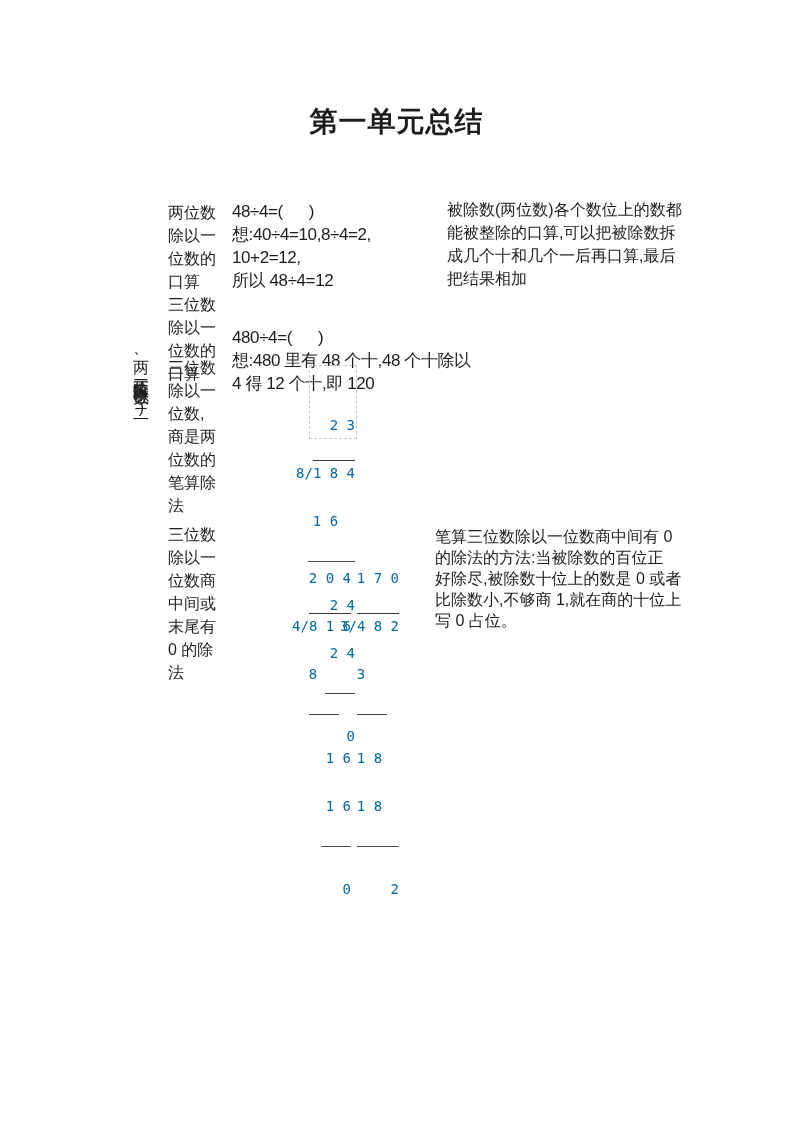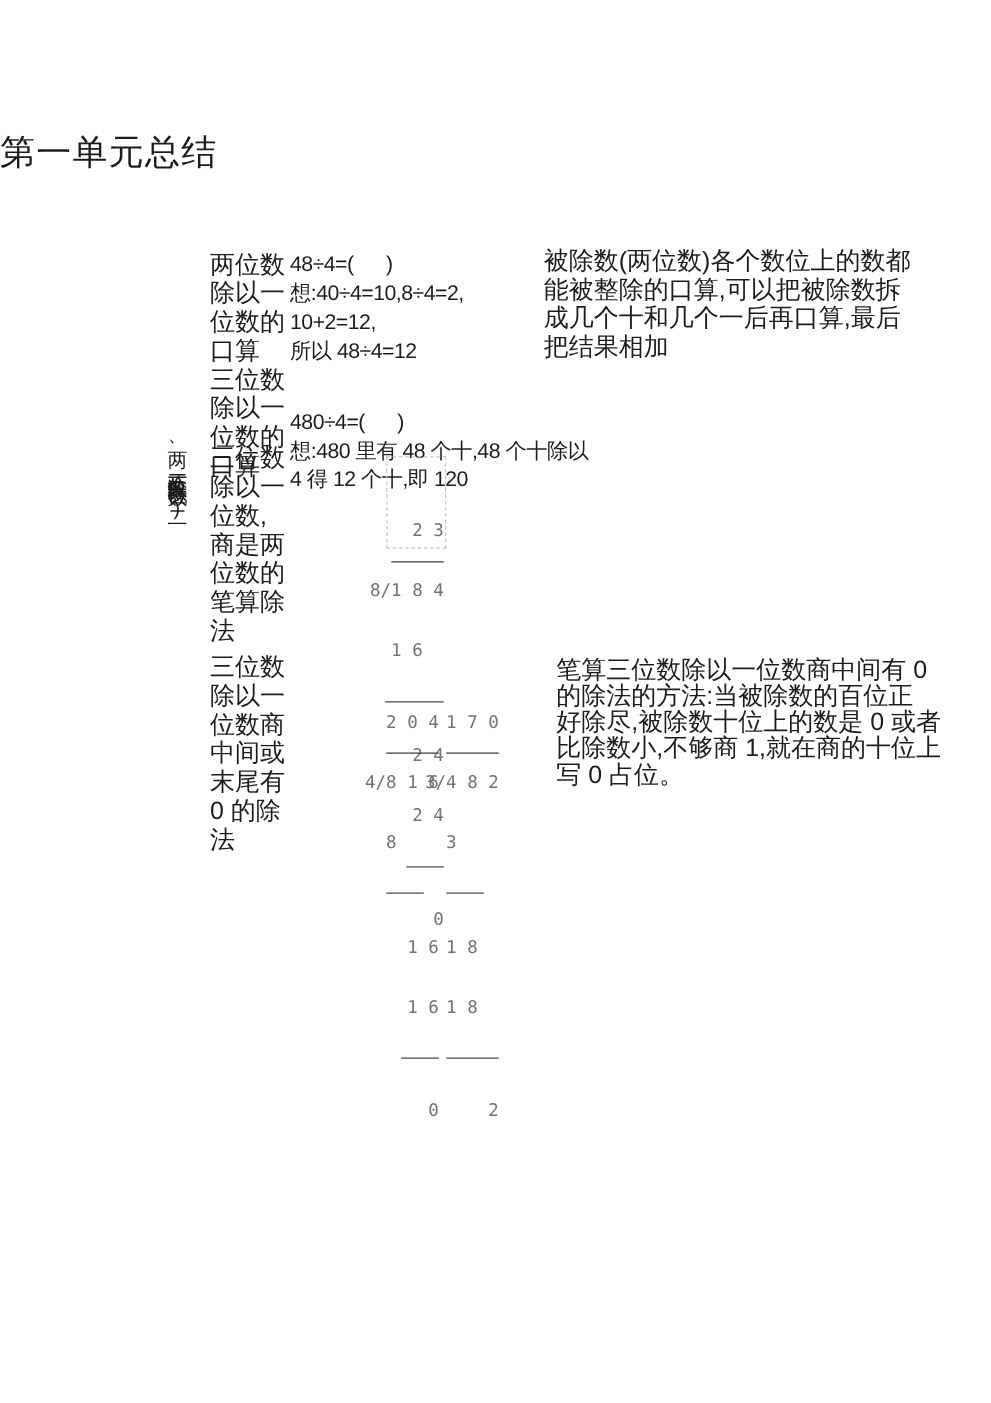--- a/index.html
+++ b/index.html
@@ -6,49 +6,49 @@
   .page{
     position:relative;
     width:793px;height:1122px;
     background:#ffffff;
     font-family:"Liberation Sans","DejaVu Sans",sans-serif;
     color:#1c1c1c;
     overflow:hidden;
   }
   .doc-title{
     position:absolute;top:103px;left:0;width:793px;
-    text-align:left;
+    text-align:center;
     font-family:"Liberation Serif","DejaVu Serif",serif;
-    font-weight:normal;font-size:28px;letter-spacing:1px;
+    font-weight:bold;font-size:28px;letter-spacing:1px;
   }
   .vlabel{
     position:absolute;left:128px;top:348px;
     writing-mode:vertical-rl;text-orientation:upright;
     font-size:16px;line-height:26px;letter-spacing:1.5px;
     white-space:pre;
   }
   .cell{
     position:absolute;
     white-space:pre;
-    font-size:20px;line-height:23px;
+    font-size:16px;line-height:23px;
   }
   .topic{left:168px;width:60px;}
   .example{left:232px;font-size:17px;letter-spacing:-0.4px;}
   .explain{left:435px;}
-  .explain.tight{line-height:21px;margin-left:10px;}
+  .explain.tight{line-height:21px;}
   .para{white-space:pre;}
   .division{
     position:absolute;
     font-family:"DejaVu Sans Mono","Liberation Mono",monospace;
     font-size:14px;line-height:16px;
-    color:#737373;
+    color:#0369a1;
     white-space:pre;
   }
   .dline{white-space:pre;}
-  .dividend{border-top:1.2px solid #3a3a3a;padding-top:15px;}
+  .dividend{border-top:1.2px solid #3a3a3a;padding-top:4px;}
   .rule{border-top:1.5px solid #4a4a4a;height:2.5px;}
   .dotted-box{
     position:absolute;
     border:1px dashed #c2c9cc;
     pointer-events:none;
   }
 </style>
 </head>
 <body>
 
@@ -59,21 +59,21 @@
   <div class="vlabel">两、三位数除以一位数(二)</div>
 
   <div class="cell topic" style="top:201px;">两位数
 除以一
 位数的
 口算</div>
   <div class="cell example" style="top:200px;">48÷4=(      )
 想:40÷4=10,8÷4=2,
 10+2=12,
 所以 48÷4=12</div>
-  <div class="cell explain" style="top:198px;">被除数(两位数)各个数位上的数都
+  <div class="cell explain" style="top:198px;margin-left:12px;">被除数(两位数)各个数位上的数都
 能被整除的口算,可以把被除数拆
 成几个十和几个一后再口算,最后
 把结果相加</div>
 
   <div class="cell topic" style="top:293px;">三位数
 除以一
 位数的
 口算</div>
   <div class="cell example" style="top:288px;margin-top:38px;">480÷4=(      )
 想:480 里有 48 个十,48 个十除以

